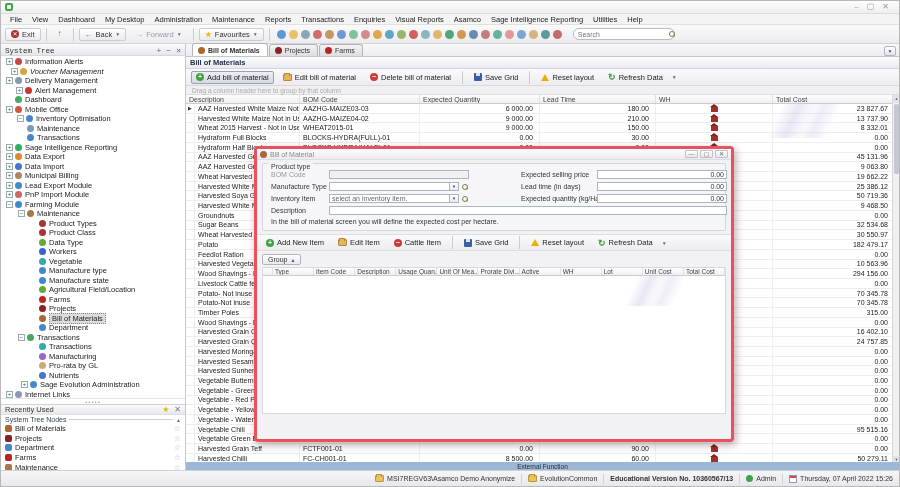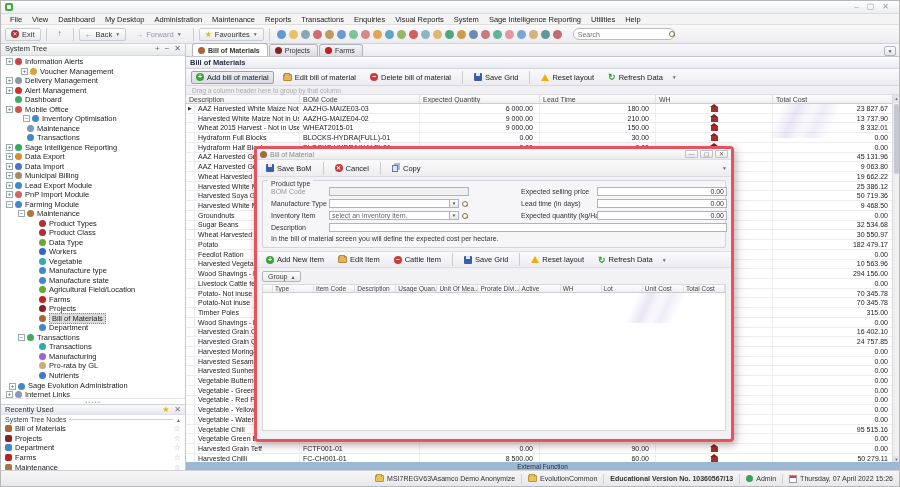--- a/index.html
+++ b/index.html
@@ -32,21 +32,21 @@
   .micon { width:9px; height:9px; border-radius:50%; opacity:.85; }
   .iconrow { display:flex; align-items:center; gap:3px; margin-left:2px; }
   .searchbox { margin-left:8px; width:102px; height:12px; border:1px solid #b8bcc6; border-radius:6px; background:#fff; display:flex; align-items:center; padding:0 4px; }
   .searchbox input { border:none; outline:none; width:101px; font-size:7px; color:#777; background:transparent; font-family:"Liberation Sans",sans-serif; }
   .lk { position:relative; width:6px; height:6px; flex:none; }
   .lk::before { content:""; position:absolute; left:0; top:0; width:4px; height:4px; border:1px solid #8a7a40; border-radius:50%; }
   .lk::after { content:""; position:absolute; left:4px; top:4px; width:2px; height:1px; background:#8a7a40; transform:rotate(45deg); }
 
   
   .sidebar { position:absolute; left:0; top:43px; width:185px; bottom:16px; background:#fff; border-right:1px solid #c8c8cc; display:flex; flex-direction:column; }
-  .sb-head { height:12px; background:linear-gradient(#fafafb,#e6e8ee); border-bottom:1px solid #d8d8dc; display:flex; align-items:flex-start; font-size:7.5px; color:#333; padding:0 4px; flex:none; }
+  .sb-head { height:12px; background:linear-gradient(#fafafb,#e6e8ee); border-bottom:1px solid #d8d8dc; display:flex; align-items:flex-end; font-size:7.5px; color:#333; padding:0 4px; flex:none;font-family:Liberation Mono, monospace; }
   .sb-head .hctl { margin-left:auto; display:flex; gap:5px; color:#667; font-size:8px; }
   .tree { height:342px; overflow:hidden; flex:none; padding-top:1px; }
   .titem { display:flex; align-items:center; height:9.5px; white-space:nowrap; }
   .titem.selected .tlabel { background:#dcdcdc; border:1px dotted #888; padding:0 2px; }
   .texp { width:7px; height:7px; border:1px solid #9aa; background:#fff; font-size:6px; line-height:5px; text-align:center; color:#456; margin:0 2px; flex:none; }
   .ticon { width:7px; height:7px; border-radius:50%; margin-right:3px; flex:none; }
   .tlabel { font-size:7.5px; color:#222; }
   .splitter { height:6px; flex:none; display:flex; align-items:center; justify-content:center; color:#aaa; font-size:6px; letter-spacing:1px; border-top:1px solid #e4e4e8; }
   .ru-head { height:11px; background:linear-gradient(#fafafb,#e6e8ee); border-top:1px solid #d0d0d6; border-bottom:1px solid #e0e0e4; display:flex; align-items:center; font-size:7.5px; color:#333; padding:0 4px; flex:none; }
   .ru-head .spacer { flex:1; }
@@ -160,21 +160,21 @@
   <span class="mitem">File</span>
       <span class="mitem">View</span>
       <span class="mitem">Dashboard</span>
       <span class="mitem">My Desktop</span>
       <span class="mitem">Administration</span>
       <span class="mitem">Maintenance</span>
       <span class="mitem">Reports</span>
       <span class="mitem">Transactions</span>
       <span class="mitem">Enquiries</span>
       <span class="mitem">Visual Reports</span>
-      <span class="mitem">System</span>
+      <span class="mitem">Asamco</span>
       <span class="mitem">Sage Intelligence Reporting</span>
       <span class="mitem">Utilities</span>
       <span class="mitem">Help</span>
     </div>
 
   <div class="topbar">
     <span class="tbtn">
         <span class="ic-exit">✕</span>
         <span>Exit</span>
       </span>
@@ -243,51 +243,51 @@
       </span>
     </div>
     <div class="tree">
 
         <div class="titem" style="padding-left: 3px;">
           <span class="texp">+</span>
           <span class="ticon" style="background: rgb(204, 68, 68);"></span>
           <span class="tlabel">Information Alerts</span>
         </div>
 
-        <div class="titem" style="padding-left: 18px;">
+        <div class="titem" style="padding-left: 8px; font-style: italic;">
           <span class="texp">+</span>
           <span class="ticon" style="background: rgb(217, 164, 64);"></span>
           <span class="tlabel">Voucher Management</span>
         </div>
 
         <div class="titem" style="padding-left: 3px;">
           <span class="texp">+</span>
           <span class="ticon" style="background: rgb(136, 153, 170);"></span>
           <span class="tlabel">Delivery Management</span>
         </div>
 
-        <div class="titem" style="padding-left: 3px;">
+        <div class="titem" style="padding-left: 13px;">
           <span class="texp">+</span>
           <span class="ticon" style="background: rgb(204, 51, 51);"></span>
           <span class="tlabel">Alert Management</span>
         </div>
 
         <div class="titem" style="padding-left: 3px;">
           <span class="texp" style="visibility: hidden;"></span>
           <span class="ticon" style="background: rgb(68, 170, 102);"></span>
           <span class="tlabel">Dashboard</span>
         </div>
 
         <div class="titem" style="padding-left: 3px;">
           <span class="texp">+</span>
           <span class="ticon" style="background: rgb(204, 85, 68);"></span>
           <span class="tlabel">Mobile Office</span>
         </div>
 
-        <div class="titem" style="padding-left: 20px;">
+        <div class="titem" style="padding-left: 14px;">
           <span class="texp">−</span>
           <span class="ticon" style="background: rgb(68, 136, 204);"></span>
           <span class="tlabel">Inventory Optimisation</span>
         </div>
 
         <div class="titem" style="padding-left: 15px;">
           <span class="texp" style="visibility: hidden;"></span>
           <span class="ticon" style="background: rgb(119, 153, 187);"></span>
           <span class="tlabel">Maintenance</span>
         </div>
@@ -441,21 +441,21 @@
           <span class="ticon" style="background: rgb(204, 170, 119);"></span>
           <span class="tlabel">Pro-rata by GL</span>
         </div>
 
         <div class="titem" style="padding-left: 27px;">
           <span class="texp" style="visibility: hidden;"></span>
           <span class="ticon" style="background: rgb(68, 119, 204);"></span>
           <span class="tlabel">Nutrients</span>
         </div>
 
-        <div class="titem" style="padding-left: 6px; align-items: flex-end;">
+        <div class="titem" style="padding-left: 18px;">
           <span class="texp">+</span>
           <span class="ticon" style="background: rgb(68, 136, 204);"></span>
           <span class="tlabel">Sage Evolution Administration</span>
         </div>
 
         <div class="titem" style="padding-left: 3px;">
           <span class="texp">+</span>
           <span class="ticon" style="background: rgb(136, 153, 187);"></span>
           <span class="tlabel">Internet Links</span>
         </div>
@@ -1042,37 +1042,20 @@
 
   <div class="dialog">
     <div class="dtitle">
       <span class="dicon"></span>
       <span class="dtext">Bill of Material</span>
       <span class="dctrls">
         <span class="dctrl">—</span>
         <span class="dctrl">▢</span>
         <span class="dctrl">✕</span>
       </span>
-    </div>
-    <div class="dtoolbar">
-      <span class="cbtn">
-          <span class="ci-save"></span>
-          <span>Save BoM</span>
-        </span>
-      <span class="vsep"></span>
-      <span class="cbtn">
-          <span class="ci-cancel">✕</span>
-          <span>Cancel</span>
-        </span>
-      <span class="vsep"></span>
-      <span class="cbtn">
-          <span class="ci-copy"></span>
-          <span>Copy</span>
-        </span>
-      <span class="ddrop">▼</span>
     </div>
 
     <div class="dform">
       <span class="dlegend">Product type</span>
 
       <span class="frow" style="left:8px;top:7px">
           <span class="flabel dis">BOM Code</span>
         </span>
       <span class="frow" style="left:66px;top:6px">
           <span class="ffield dis" style="width:140px"></span>

